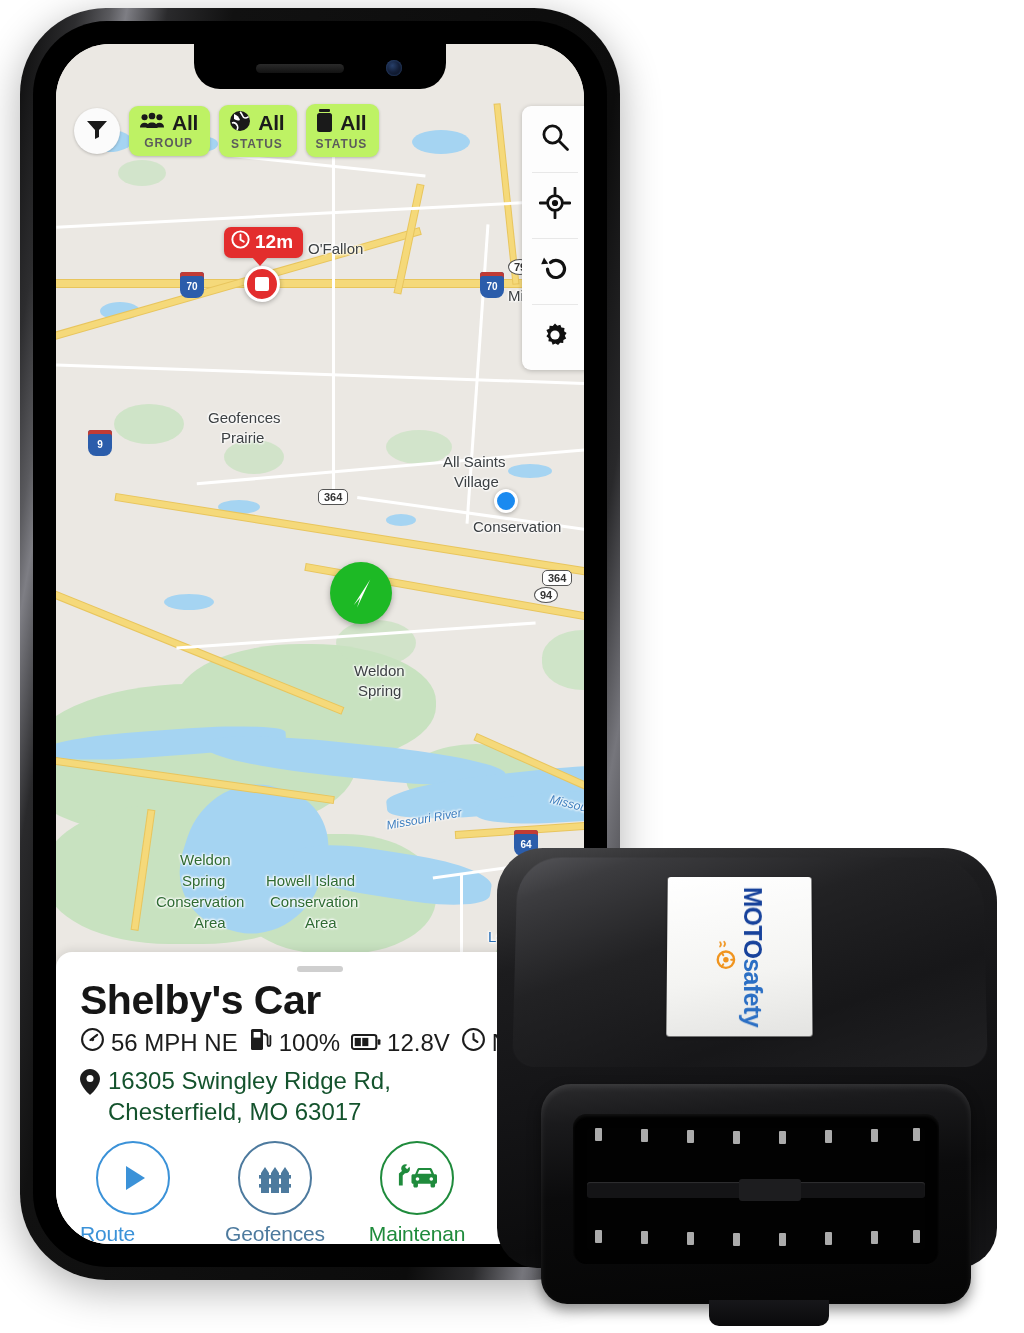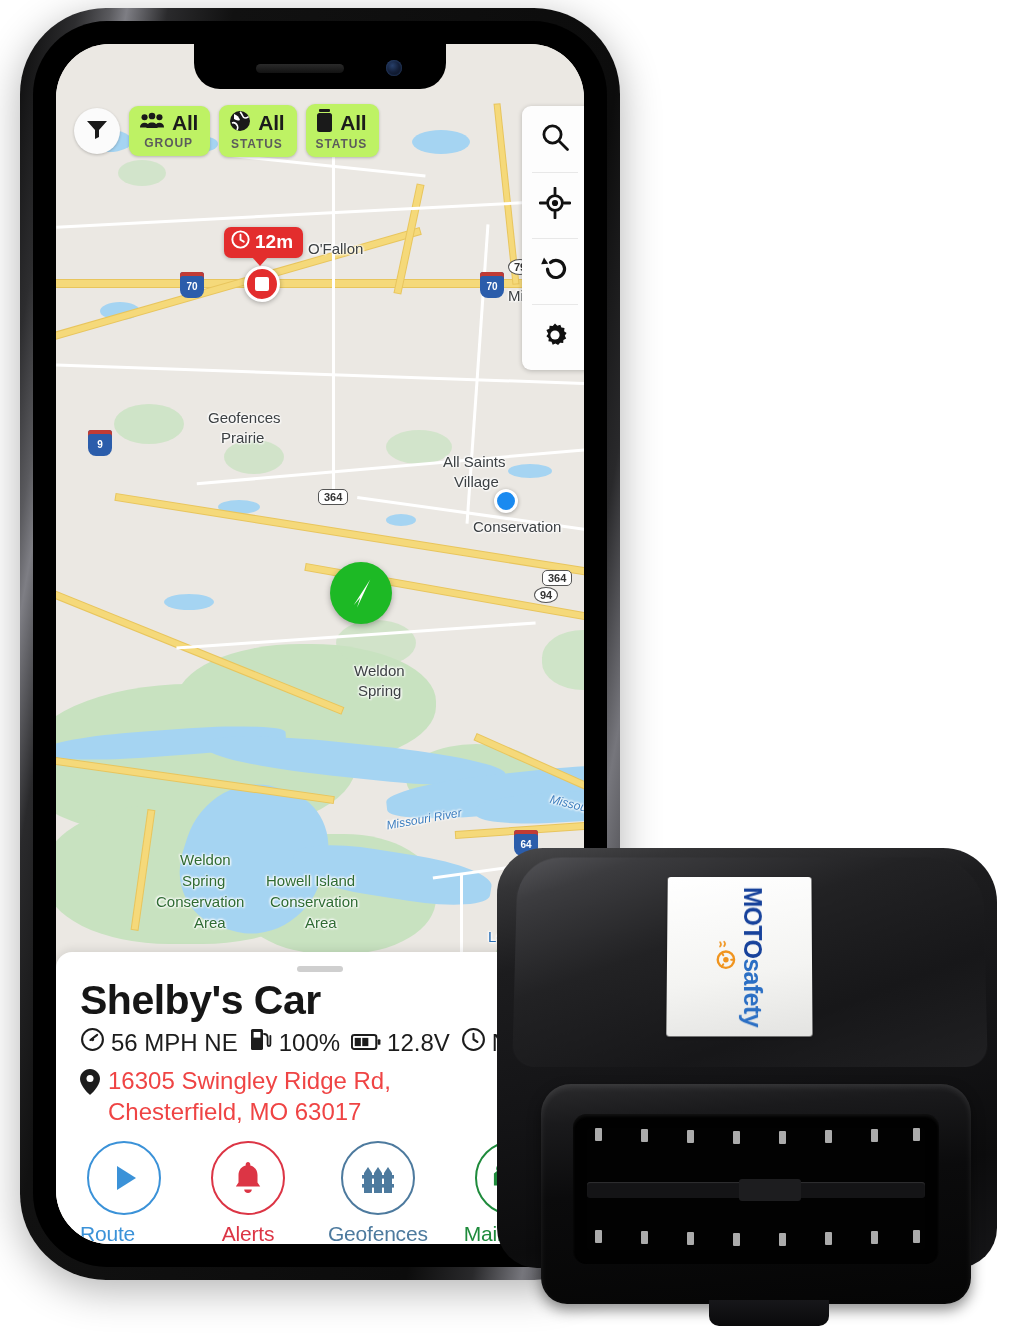--- a/index.html
+++ b/index.html
@@ -114,21 +114,21 @@
 
   
   #card { position:absolute; left:0; right:0; bottom:0; background:#fff;
           border-radius:16px 16px 0 0; padding:14px 24px 0 24px; z-index:35;
           box-shadow:0 -2px 10px rgba(0,0,0,.10); height:292px; }
   #grabber { width:46px; height:6px; border-radius:3px; background:#cfcfcf; margin:0 auto 10px auto; }
   #veh-name { font-size:41px; font-weight:700; color:#161616; letter-spacing:-.5px; line-height:36px; }
   #telemetry { display:flex; align-items:center; gap:11px; margin-top:9px; white-space:nowrap; overflow:hidden; }
   .tel { display:flex; align-items:center; gap:6px; font-size:24px; color:#1c1c1c; }
   #addrline { display:flex; gap:8px; margin-top:7px; }
-  #addrtext { font-size:24px; color:#ef4444; line-height:31px; max-width:420px; }
+  #addrtext { font-size:24px; color:#14532d; line-height:31px; max-width:420px; }
   #actions { display:flex; gap:36px; margin-top:14px; }
   .action { display:flex; flex-direction:column; align-items:center; width:106px; }
   .action-circ { width:74px; height:74px; border-radius:50%; border:2.5px solid currentColor;
                  display:flex; align-items:center; justify-content:center; }
   .action-lab { margin-top:7px; font-size:21px; letter-spacing:-.2px; }
 
   
   #obd { position:absolute; left:487px; top:842px; width:520px; height:485px; z-index:60; }
   #obd-body {
     position:absolute; left:10px; top:6px; width:500px; height:420px;
@@ -452,29 +452,20 @@
 
           <div id="actions">
             <div class="action" style="color:#3b92d8">
               <div class="action-circ">
                 <svg width="34" height="34" viewBox="0 0 34 34">
                     <path d="M10 5l19 12-19 12z" fill="#3b92d8"></path>
                   </svg>
               </div>
               <span class="action-lab">Route Replay</span>
             </div>
-            <div class="action" style="color:#dc3545">
-              <div class="action-circ">
-                <svg width="34" height="36" viewBox="0 0 34 36">
-                  <path d="M17 2c-1.3 0-2.3 1-2.3 2.3v1.2C10.4 6.5 7.5 10.3 7.5 15v7.5L4.8 26.5h24.4L26.5 22.5V15c0-4.7-2.9-8.5-7.2-9.5V4.3C19.3 3 18.3 2 17 2z" fill="#dc3545"></path>
-                  <path d="M13.2 29.5h7.6c0 2-1.7 3.6-3.8 3.6s-3.8-1.6-3.8-3.6z" fill="#dc3545"></path>
-                </svg>
-              </div>
-              <span class="action-lab">Alerts</span>
-            </div>
             <div class="action" style="color:#4d7a9e">
               <div class="action-circ">
                 <svg width="36" height="34" viewBox="0 0 36 34">
                   <path d="M4 12l4-6 4 6v20H4z" fill="#4d7a9e"></path>
                   <path d="M14 12l4-6 4 6v20h-8z" fill="#4d7a9e"></path>
                   <path d="M24 12l4-6 4 6v20h-8z" fill="#4d7a9e"></path>
                   <rect x="2" y="14" width="32" height="3.6" fill="#4d7a9e"></rect>
                   <rect x="2" y="23" width="32" height="3.6" fill="#4d7a9e"></rect>
                 </svg>
               </div>

